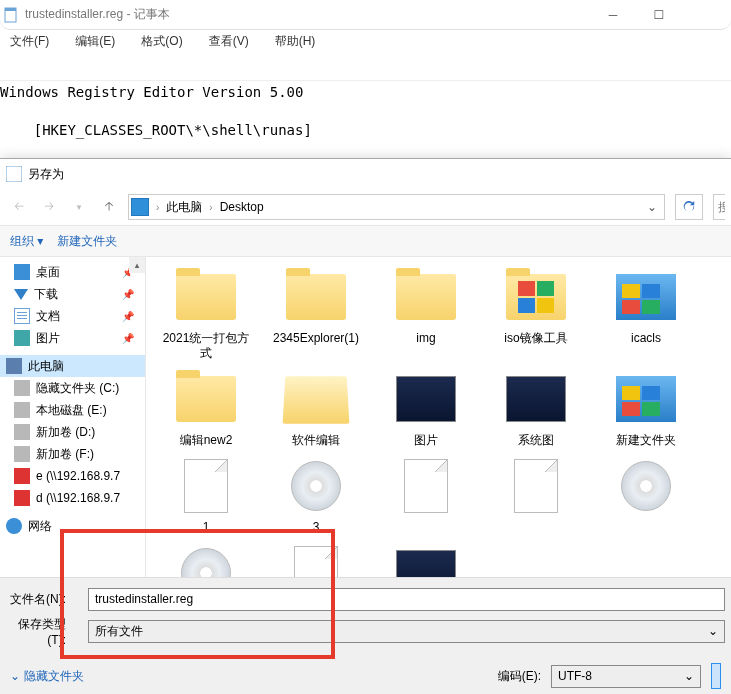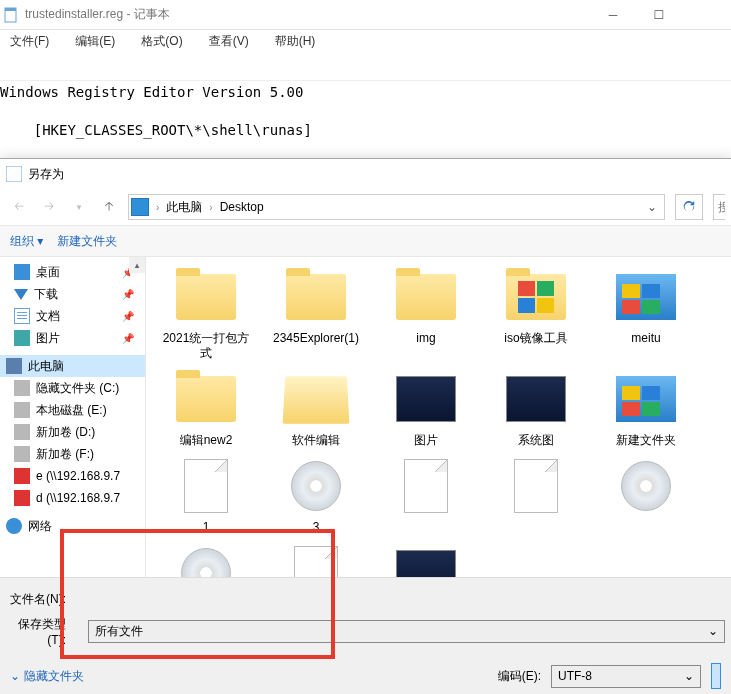--- a/index.html
+++ b/index.html
@@ -1,20 +1,20 @@
 <!DOCTYPE html>
 <html><head>
 <meta charset="utf-8">
 <style>
   * { box-sizing: border-box; margin: 0; padding: 0; }
   body { font-family: "Microsoft YaHei", "Segoe UI", sans-serif; font-size: 12px; background: #fff; color: #000; overflow: hidden; width: 731px; height: 694px; position: relative; }
   
   
   .notepad { position: absolute; top: 0; left: 0; right: 0; height: 160px; background: #fff; }
-  .notepad-titlebar { height: 30px; display: flex; align-items: center; padding: 0 3px; background: #fff; border-bottom: 1px solid #e0e0e0; }
+  .notepad-titlebar { height: 30px; display: flex; align-items: center; padding: 0 3px; background: #fff; border-bottom: 1px solid #e0e0e0; border-radius: 10px; }
   .notepad-icon { width: 16px; height: 16px; margin-right: 6px; }
   .notepad-title { color: #777; font-size: 12px; flex: 1; }
   .window-btns { display: flex; gap: 0; }
   .window-btn { width: 46px; height: 28px; display: flex; align-items: center; justify-content: center; color: #555; }
   .notepad-menu { height: 22px; display: flex; gap: 14px; padding: 0 4px; align-items: center; color: #333; }
   .notepad-menu span { padding: 2px 6px; }
   .notepad-body { padding: 2px 0; font-family: Consolas, monospace; font-size: 14px; line-height: 19px; white-space: pre; background: #fff; color: #000; border-top:1px solid #eee;margin-top:28px; }
   
   
   .saveas { position: absolute; top: 158px; left: 0; right: 0; bottom: 0; background: #fff; border-top: 1px solid #a8a8a8; box-shadow: 0 -1px 12px rgba(0,0,0,.15); }
@@ -249,21 +249,21 @@
                   <div></div>
                 </div>
               </div>
             </div>
             <div class="file-label">iso镜像工具</div>
           </div>
           <div class="file-item">
             <div class="file-thumb">
               <div class="win-ic"></div>
             </div>
-            <div class="file-label">meitu</div>
+            <div class="file-label">icacls</div>
           </div>
           <div class="file-item">
             <div class="file-thumb">
               <div class="folder-ic"></div>
             </div>
             <div class="file-label">编辑new2</div>
           </div>
           <div class="file-item">
             <div class="file-thumb">
               <div class="folder-open"></div>
@@ -336,20 +336,21 @@
             </div>
             <div class="file-label"></div>
           </div>
         </div>
     </div>
   </div>
 
   <div class="filename-area">
     <div class="fn-row">
       <span class="fn-label">文件名(N):</span>
+      <input class="fn-input" value="trustedinstaller.reg" style="">
     </div>
     <div class="fn-row">
       <span class="fn-label">保存类型(T):</span>
       <div class="fn-select">
         <span>所有文件</span>
         <span>⌄</span>
       </div>
     </div>
   </div>
 

